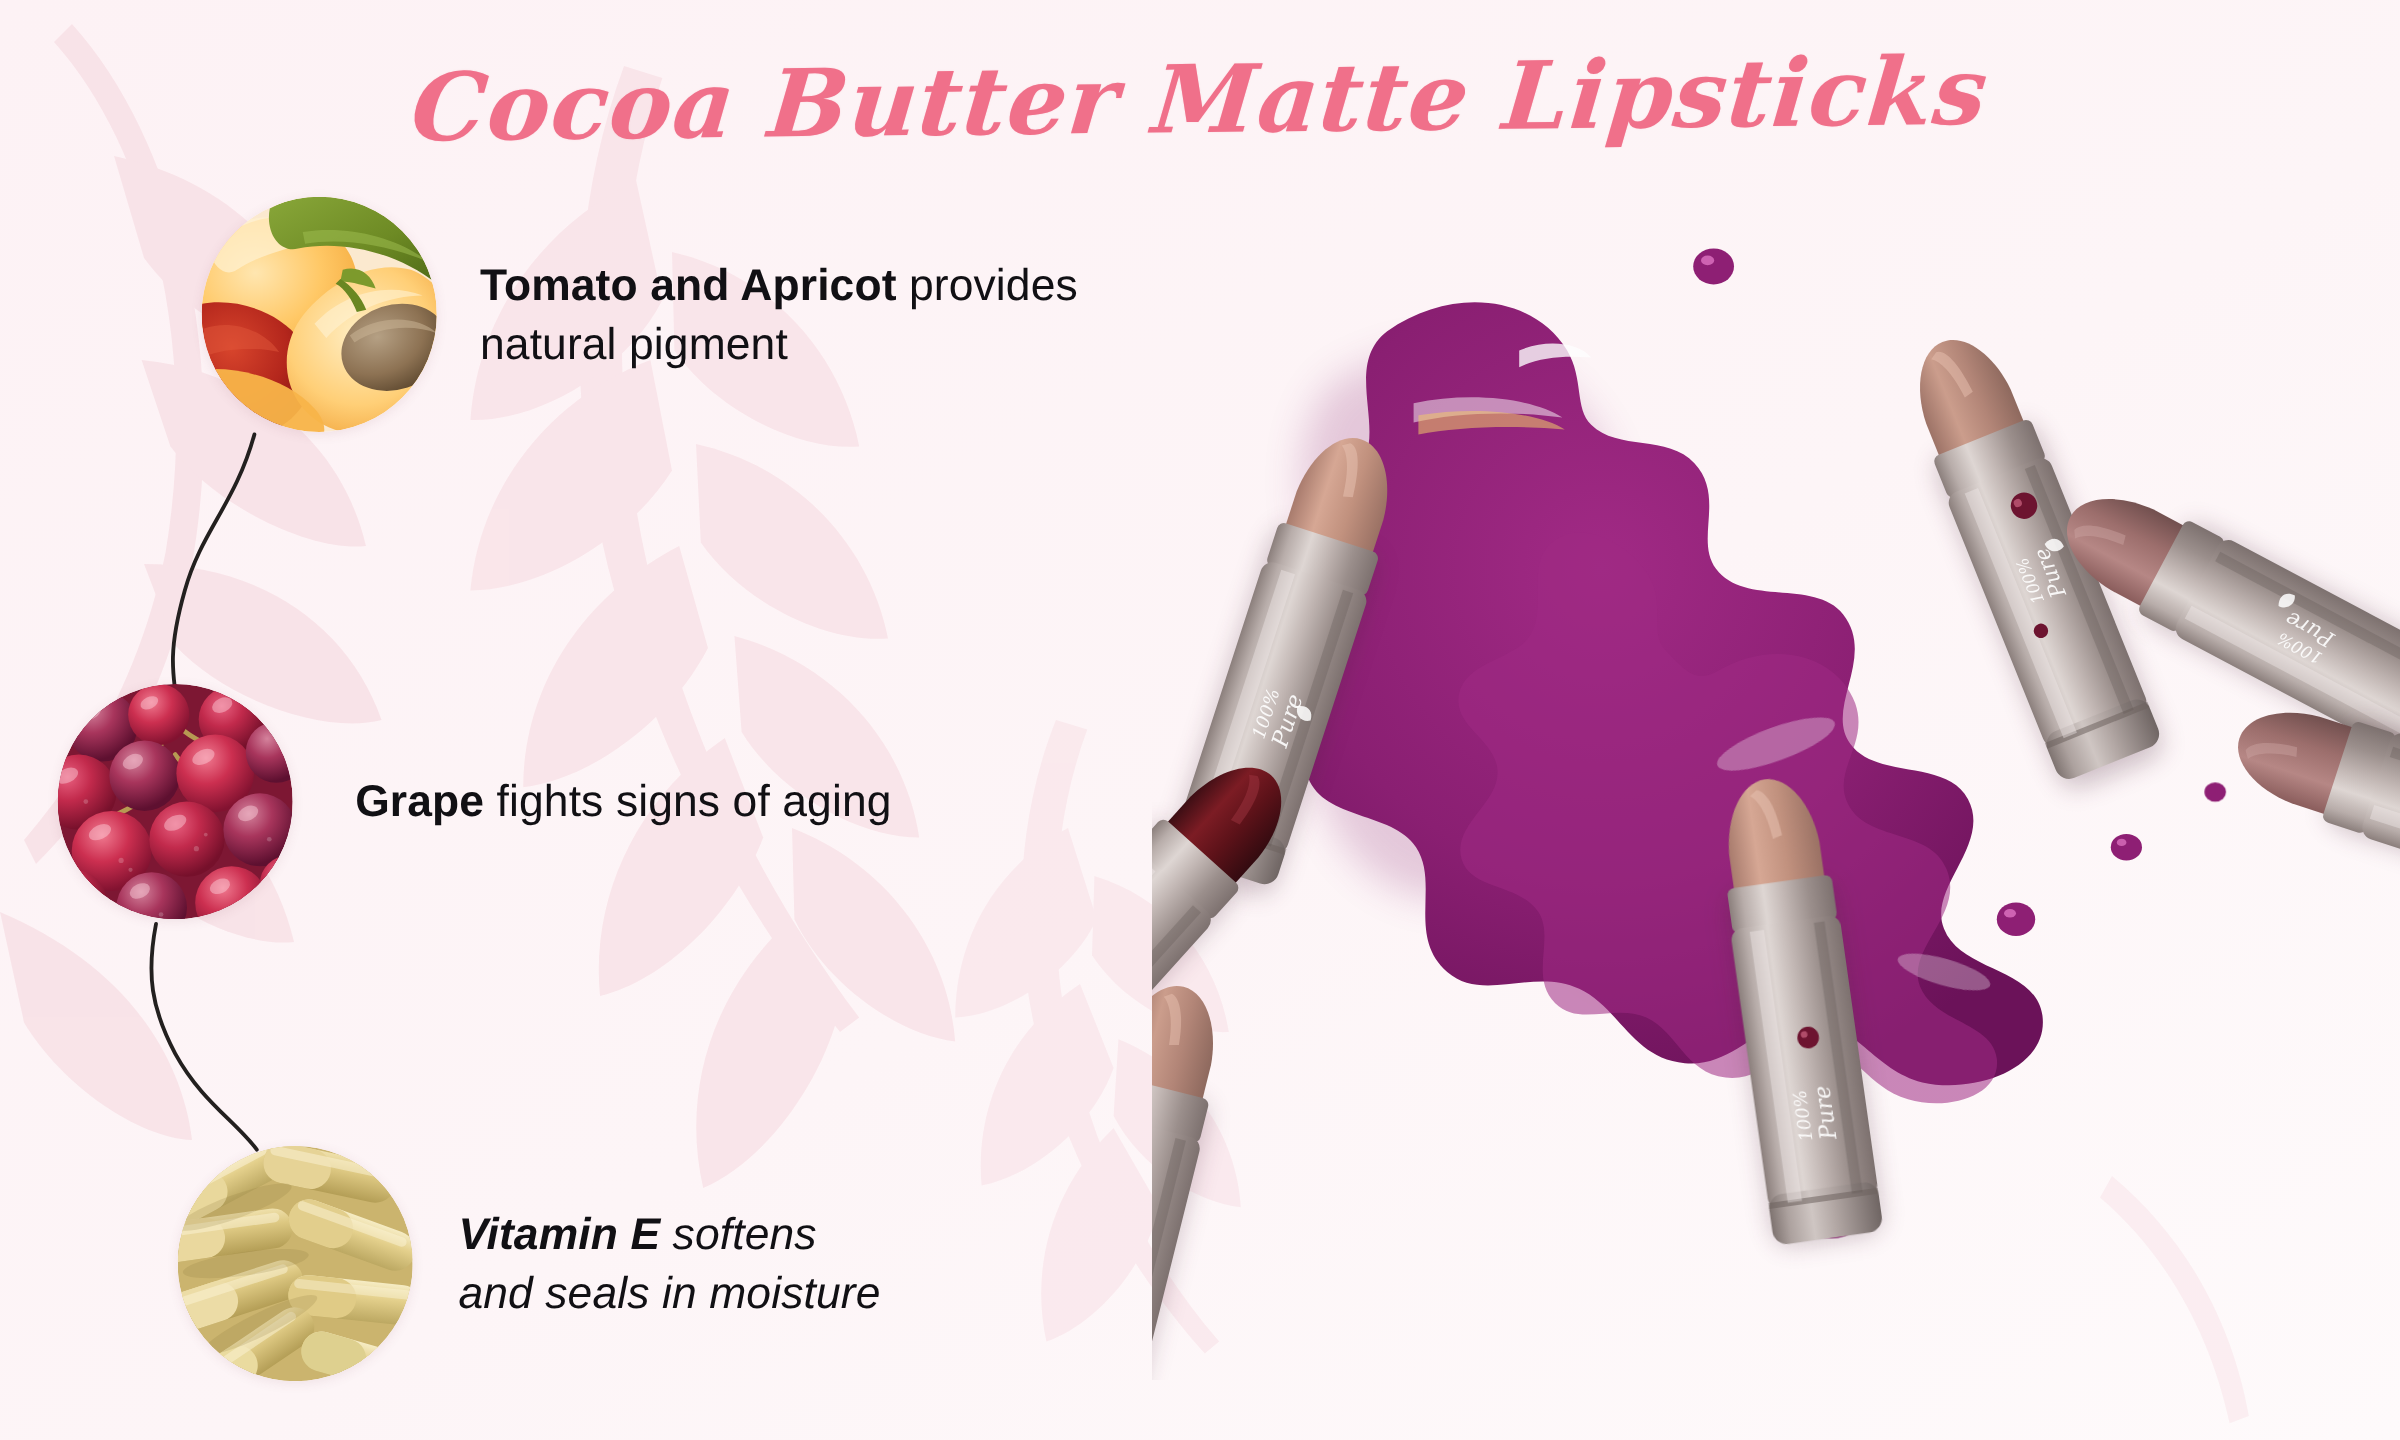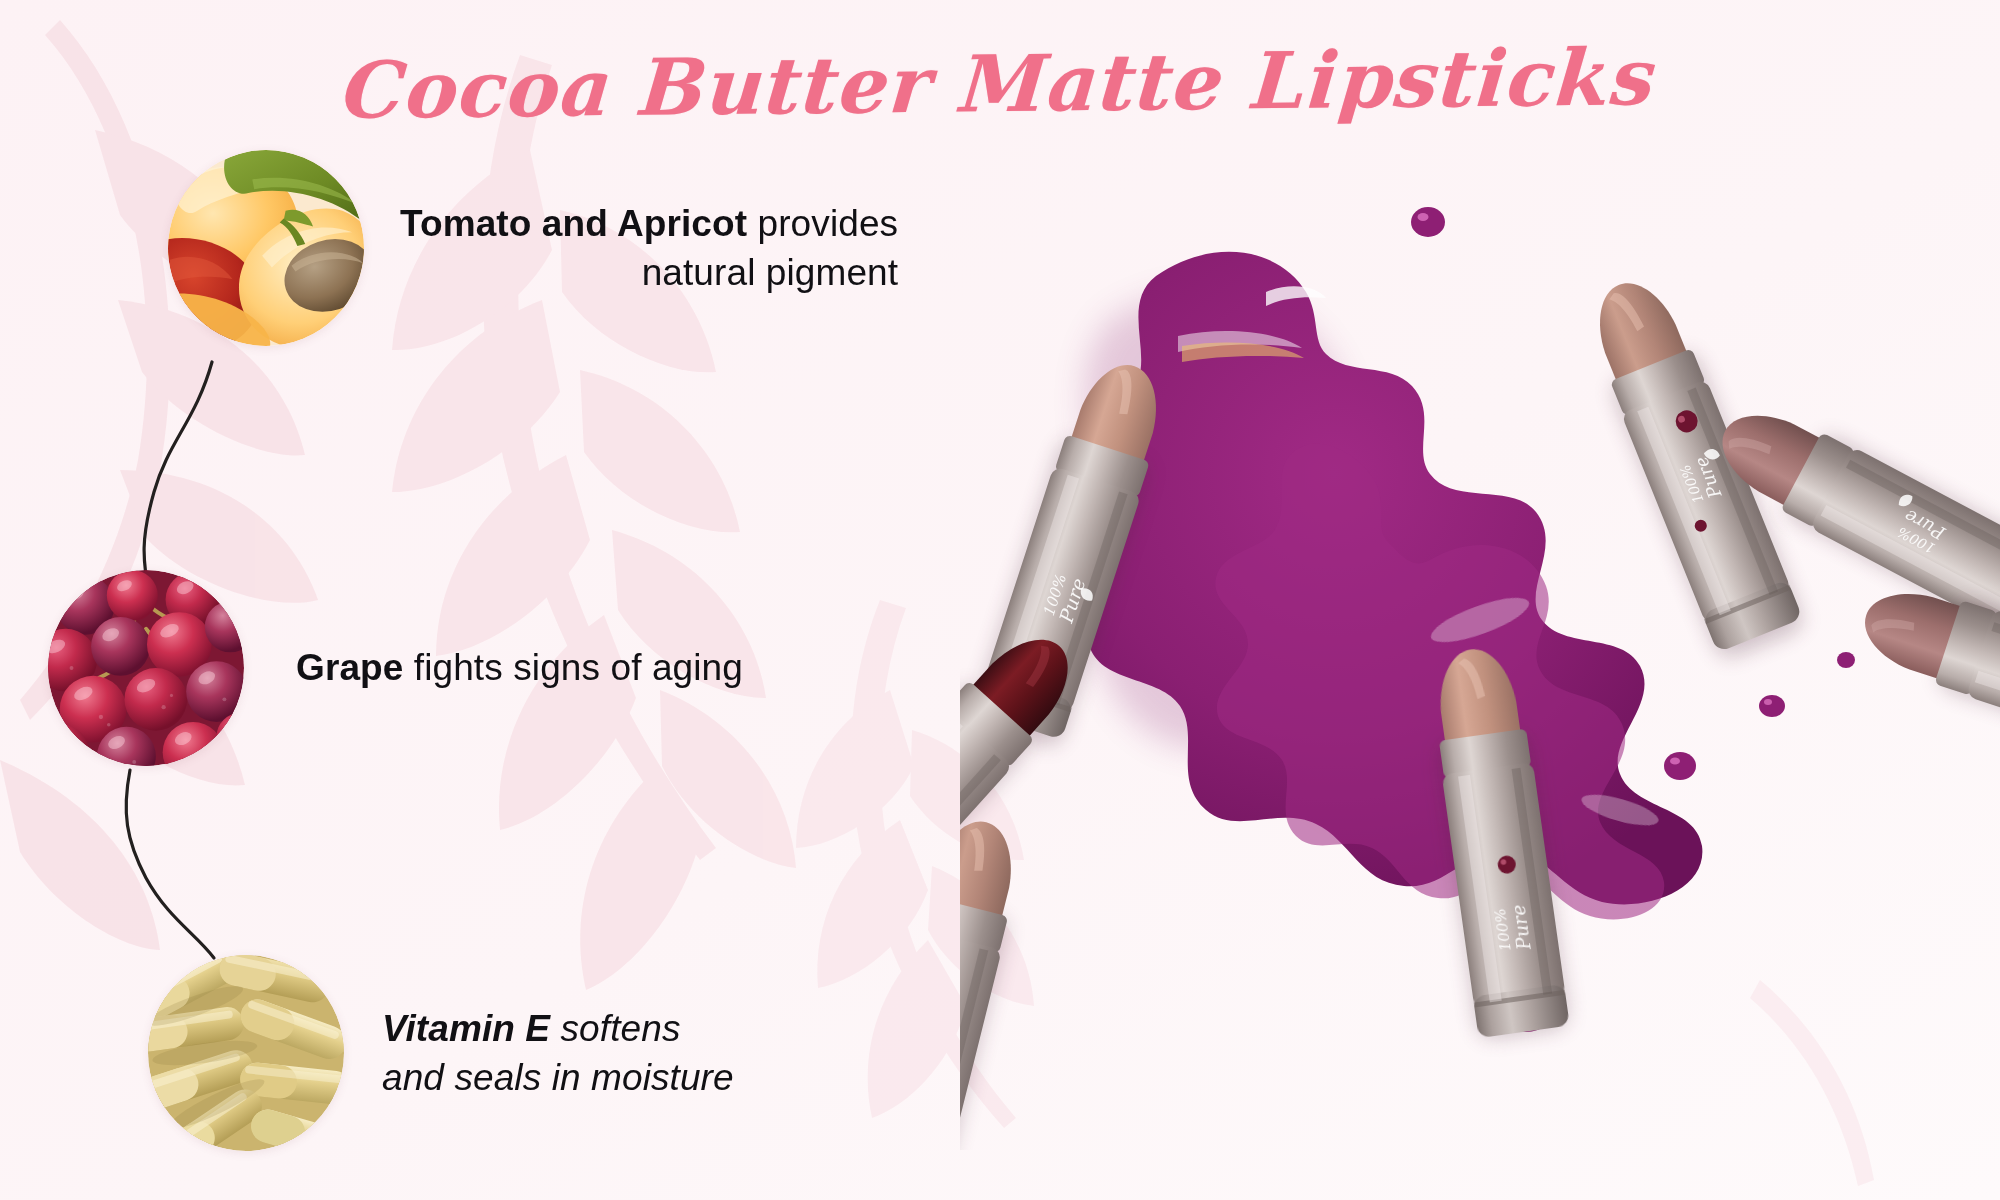--- a/index.html
+++ b/index.html
@@ -27,21 +27,21 @@
     letter-spacing:1px;
     color:#f0708a;
     transform:skewX(-6deg) rotate(-0.6deg);
     text-shadow:0 0 1px rgba(240,112,138,.35);
     white-space:nowrap;
   }
 
   
   .bullets{position:absolute;left:0;top:0;width:1000px;height:1200px;}
   .row{position:absolute;display:flex;align-items:center;}
-  .row-1{left:168px;top:150px;text-align:right;}
+  .row-1{left:168px;top:164px;}
   .row-2{left:48px;top:570px;}
   .row-3{left:148px;top:955px;}
 
   .thumb{
     width:196px;height:196px;border-radius:50%;
     overflow:hidden;position:relative;flex:0 0 auto;
     box-shadow:0 2px 10px rgba(120,60,80,.10);
   }
   .thumb svg{display:block;width:100%;height:100%;}
 

